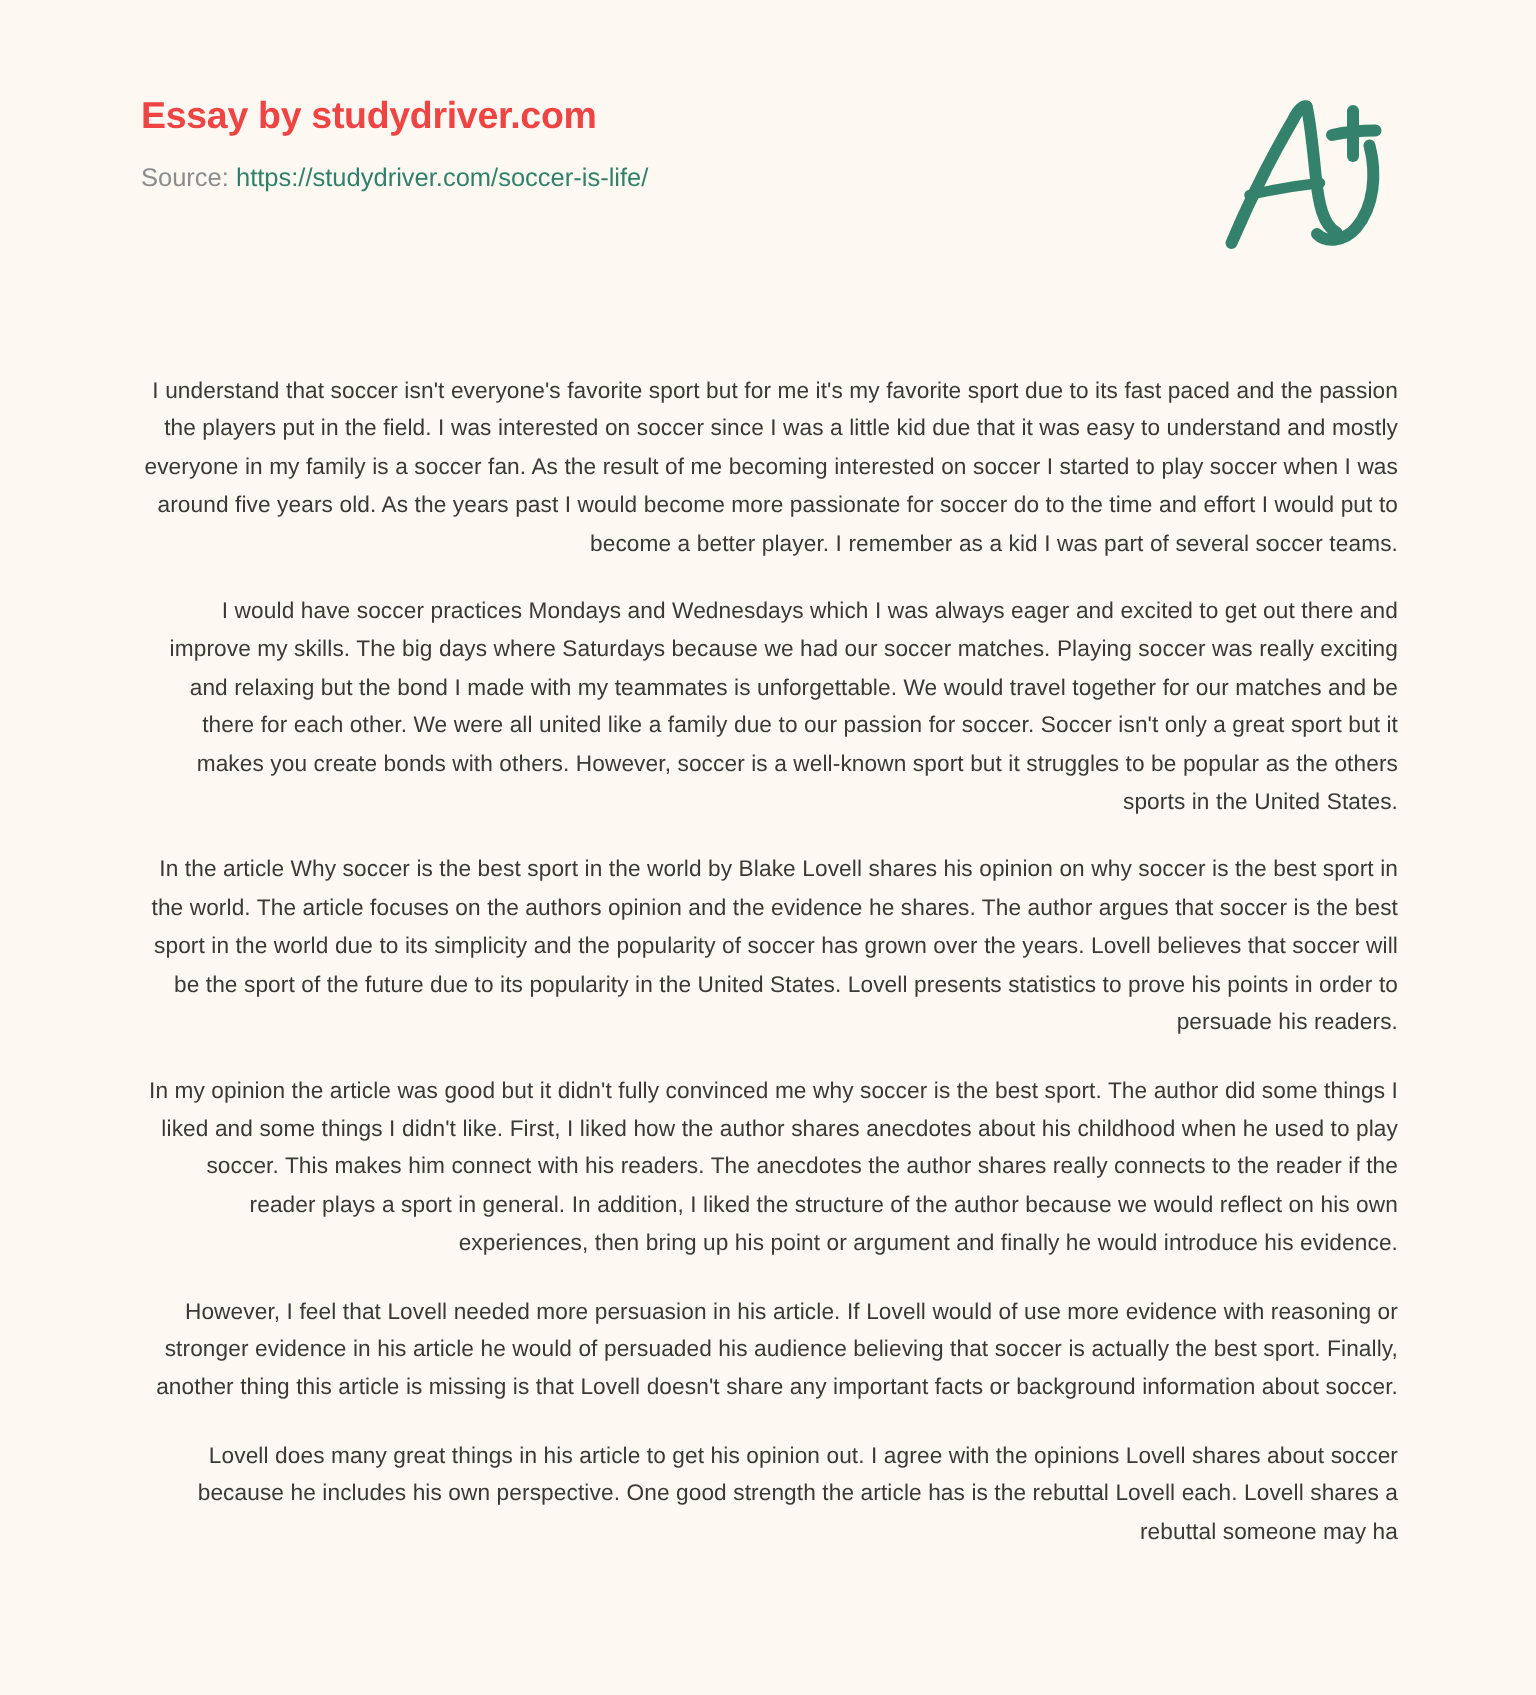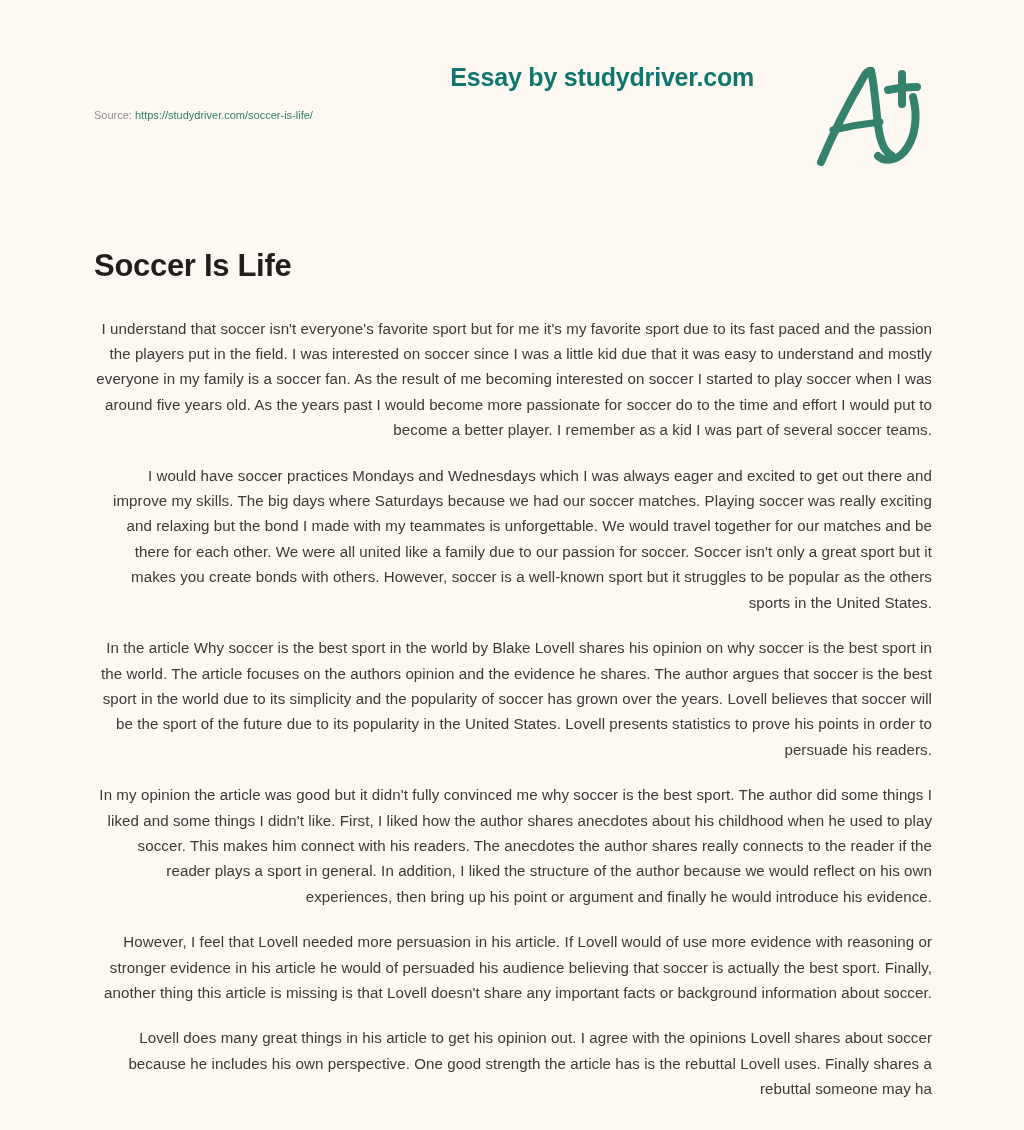--- a/index.html
+++ b/index.html
@@ -31,30 +31,29 @@
   }
   .header-text {
     position: absolute;
     left: 94px;
     top: 62px;
     width: 660px;
   }
   .essay-by {
     font-size: 25px;
     font-weight: bold;
-    color: #0f766e;
+    color: #ef4444;
     letter-spacing: -0.2px;
     line-height: 1.2;
     margin: 0;
     white-space: nowrap;
-    text-align: right;
   }
   .source-line {
     margin-top: 17px;
-    font-size: 11px;
+    font-size: 17px;
     line-height: 1.2;
     color: #8c8c8c;
     white-space: nowrap;
   }
   .source-label {
     color: #8c8c8c;
   }
   .source-url {
     color: #31806a;
     text-decoration: none;
@@ -136,26 +135,25 @@
 
           <path d="M101 35 C 106 54, 104 76, 92 90 C 84 99, 72 100, 66 94" stroke-width="8"></path>
         </g>
       </svg>
     </div>
 
   </div>
 
   <div class="article">
 
-    <h1 class="doc-title">Soccer Is Life</h1>
 
     <div class="body-copy">
       <p>I understand that soccer isn't everyone's favorite sport but for me it's my favorite sport due to its fast paced and the passion the players put in the field. I was interested on soccer since I was a little kid due that it was easy to understand and mostly everyone in my family is a soccer fan. As the result of me becoming interested on soccer I started to play soccer when I was around five years old. As the years past I would become more passionate for soccer do to the time and effort I would put to become a better player. I remember as a kid I was part of several soccer teams.</p>
       <p>I would have soccer practices Mondays and Wednesdays which I was always eager and excited to get out there and improve my skills. The big days where Saturdays because we had our soccer matches. Playing soccer was really exciting and relaxing but the bond I made with my teammates is unforgettable. We would travel together for our matches and be there for each other. We were all united like a family due to our passion for soccer. Soccer isn't only a great sport but it makes you create bonds with others. However, soccer is a well-known sport but it struggles to be popular as the others sports in the United States.</p>
       <p>In the article Why soccer is the best sport in the world by Blake Lovell shares his opinion on why soccer is the best sport in the world. The article focuses on the authors opinion and the evidence he shares. The author argues that soccer is the best sport in the world due to its simplicity and the popularity of soccer has grown over the years. Lovell believes that soccer will be the sport of the future due to its popularity in the United States. Lovell presents statistics to prove his points in order to persuade his readers.</p>
       <p>In my opinion the article was good but it didn't fully convinced me why soccer is the best sport. The author did some things I liked and some things I didn't like. First, I liked how the author shares anecdotes about his childhood when he used to play soccer. This makes him connect with his readers. The anecdotes the author shares really connects to the reader if the reader plays a sport in general. In addition, I liked the structure of the author because we would reflect on his own experiences, then bring up his point or argument and finally he would introduce his evidence.</p>
       <p>However, I feel that Lovell needed more persuasion in his article. If Lovell would of use more evidence with reasoning or stronger evidence in his article he would of persuaded his audience believing that soccer is actually the best sport. Finally, another thing this article is missing is that Lovell doesn't share any important facts or background information about soccer.</p>
-      <p class="truncated">Lovell does many great things in his article to get his opinion out. I agree with the opinions Lovell shares about soccer because he includes his own perspective. One good strength the article has is the rebuttal Lovell uses. Finally shares a rebuttal someone may ha</p>
+      <p class="truncated">Lovell does many great things in his article to get his opinion out. I agree with the opinions Lovell shares about soccer because he includes his own perspective. One good strength the article has is the rebuttal Lovell each. Lovell shares a rebuttal someone may ha</p>
     </div>
 
   </div>
 
 </div>
 
 </body></html>

